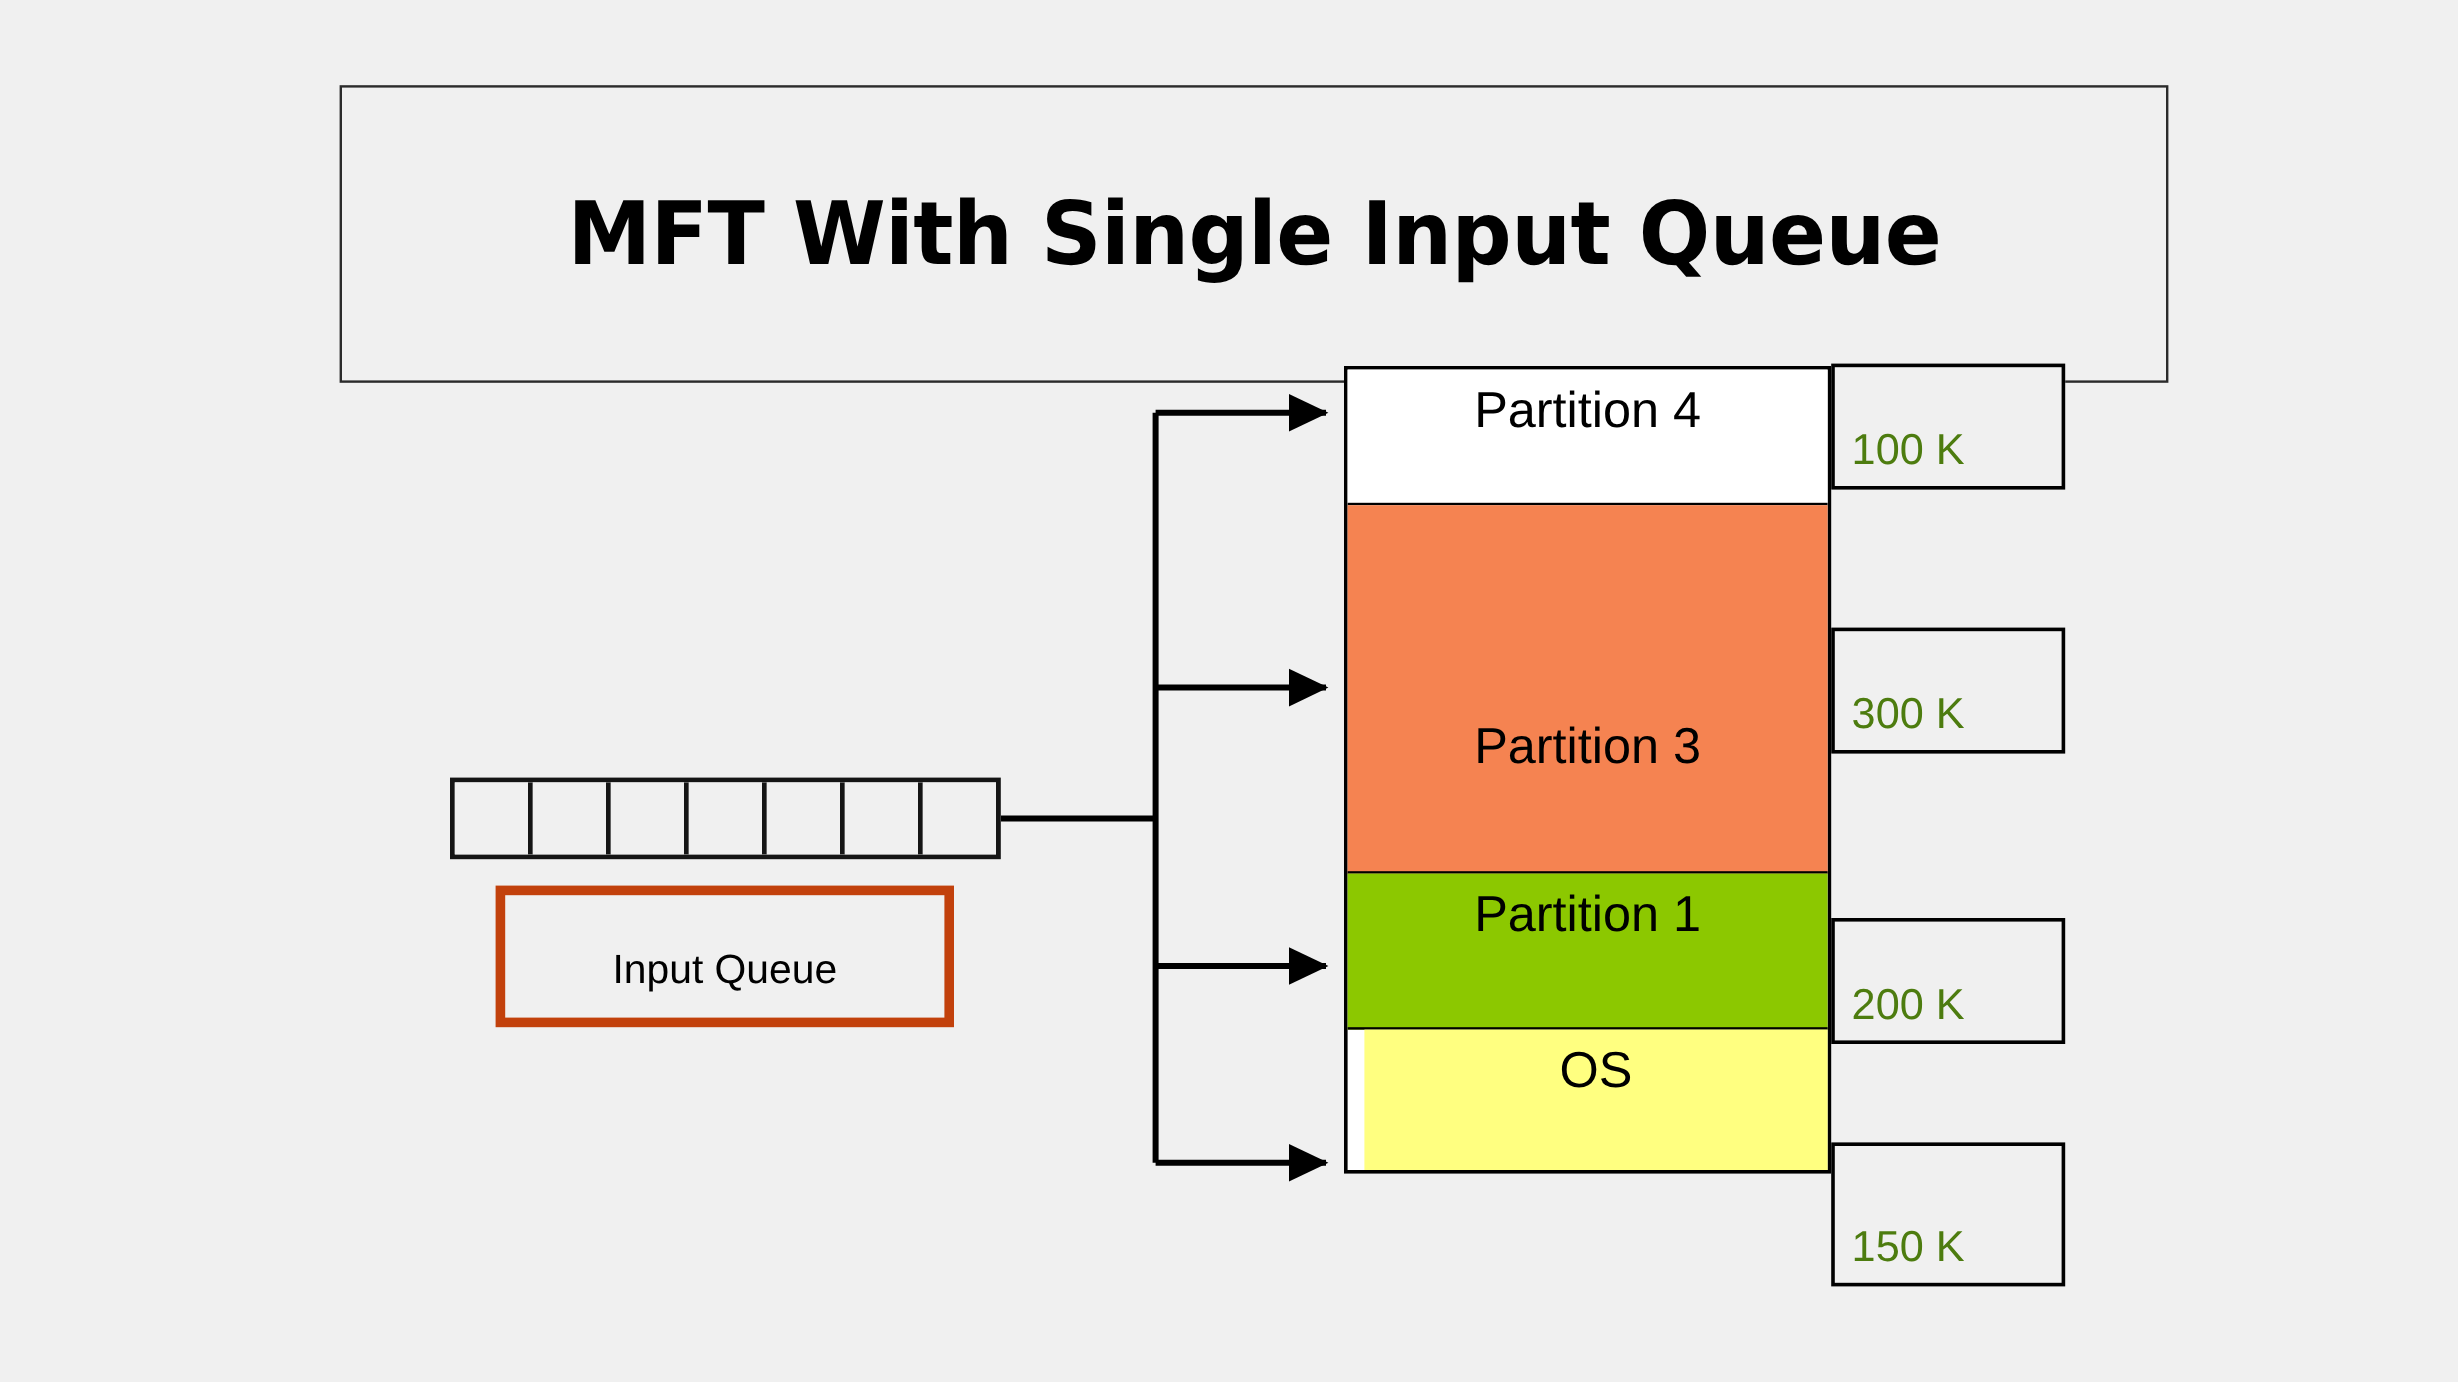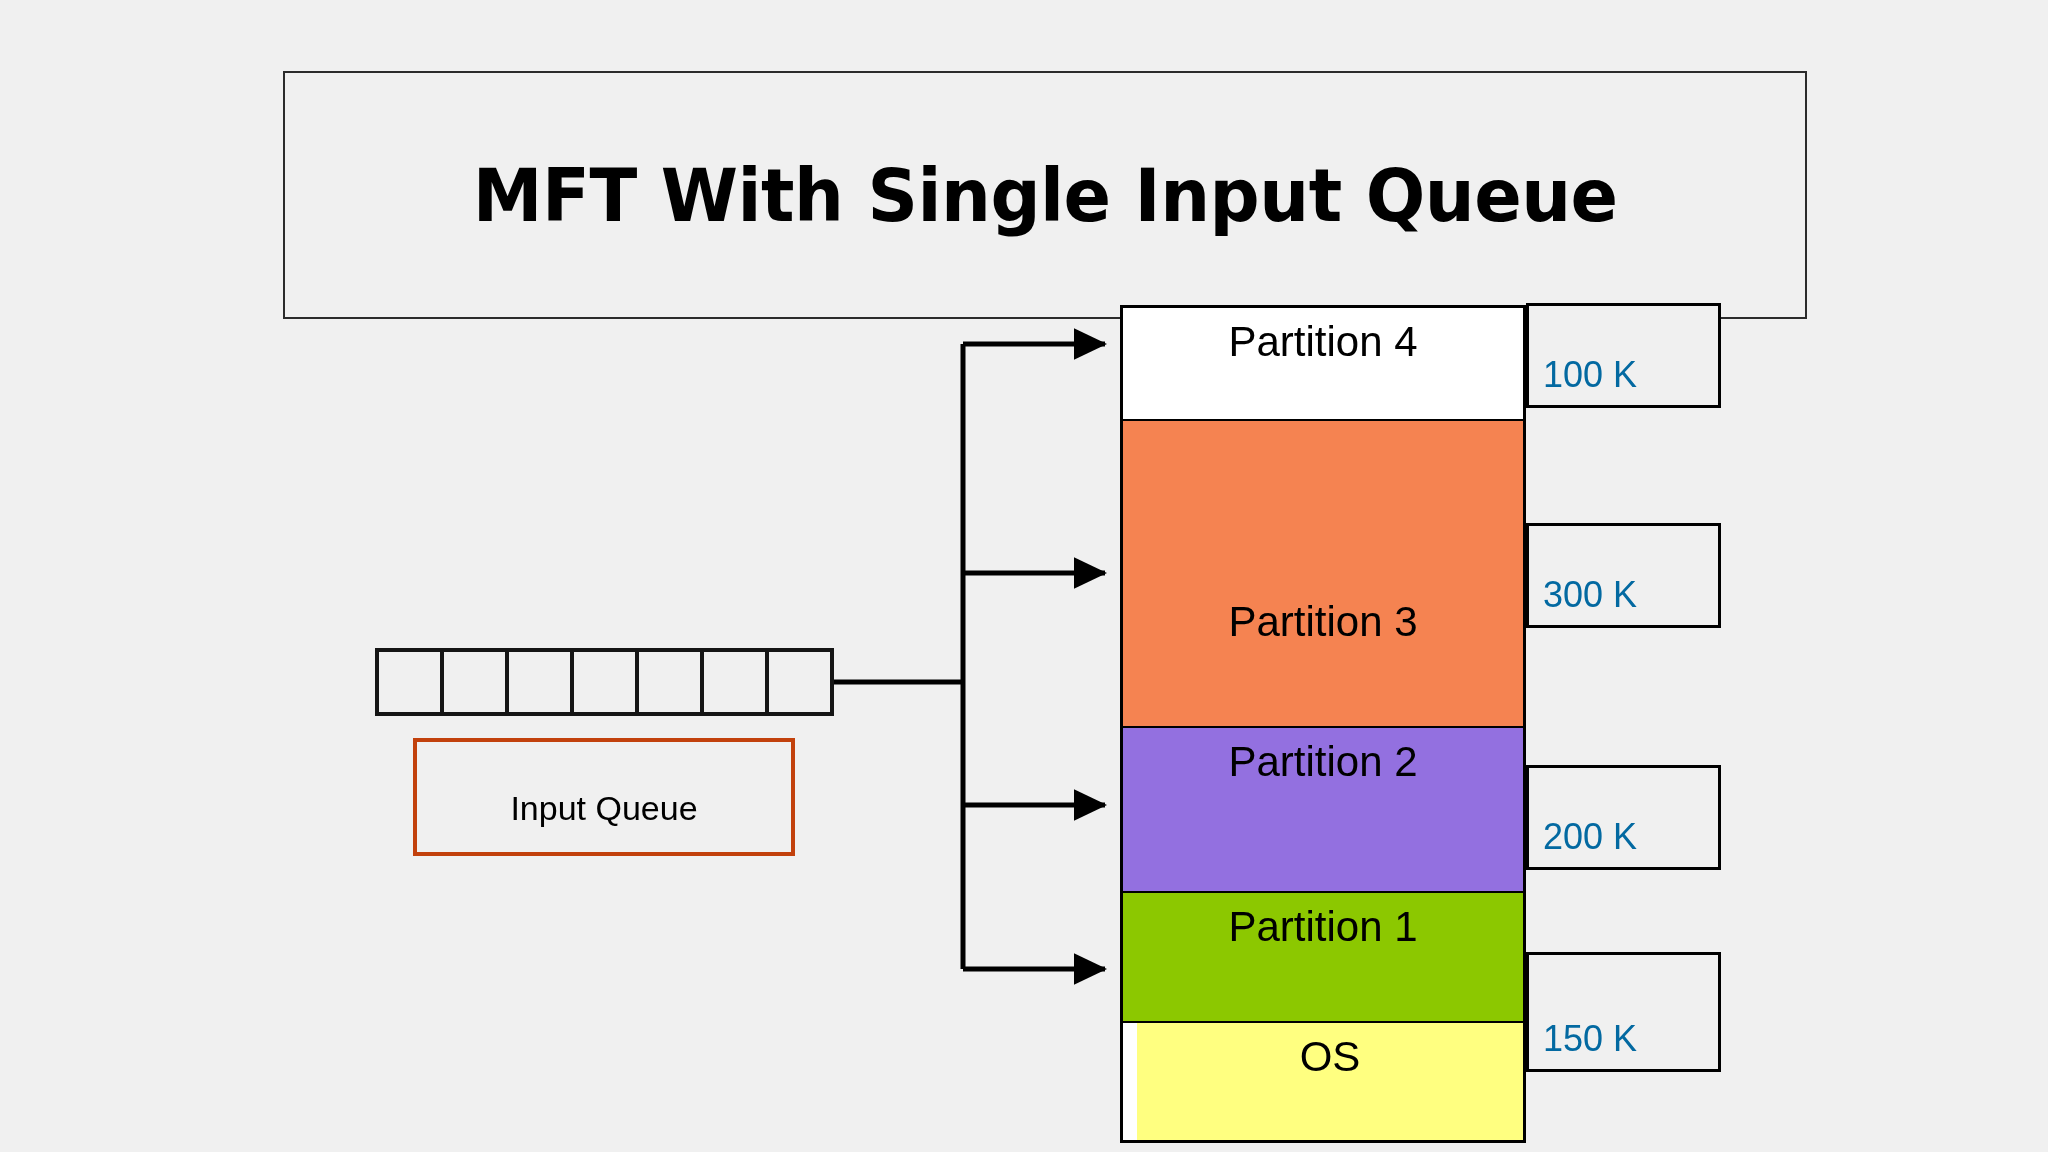--- a/index.html
+++ b/index.html
@@ -77,21 +77,21 @@
     border: 3px solid #000;
     background: #f0f0f0;
     display: flex;
     align-items: flex-end;
   }
   .size-label {
     font-size: 36px;
     line-height: 1;
     padding: 0 0 12px 14px;
     white-space: nowrap;
-    color: #0369a1;
+    color: #4d7c0f;
   }
 
   
   #queue-strip {
     position: absolute;
     left: 375px;
     top: 648px;
     width: 459px;
     height: 68px;
     box-sizing: border-box;
@@ -107,21 +107,21 @@
   }
   .queue-cell:last-child { border-right: none; }
 
   #queue-caption-box {
     position: absolute;
     left: 413px;
     top: 738px;
     width: 382px;
     height: 118px;
     box-sizing: border-box;
-    border: 4px solid #c2410c;
+    border: 8px solid #c2410c;
     background: #f0f0f0;
     display: flex;
     align-items: center;
     justify-content: center;
   }
   #queue-caption-text {
     font-size: 34px;
     line-height: 1;
     padding-top: 22px;
     white-space: nowrap;
@@ -165,23 +165,20 @@
   <path d="M963,969 L1105,969" stroke="#000" stroke-width="5" fill="none" marker-end="url(#arrowhead)"></path>
 </svg>
 
 <div id="memory-column">
   <div class="mem-block" style="height:113px; background:#ffffff;">
     <span class="mem-label">Partition 4</span>
   </div>
   <div class="mem-block" style="height:307px; background:#f58351;">
     <span class="mem-label" style="padding-top:180px;">Partition 3</span>
   </div>
-  <div class="mem-block" style="height:165px; background:#9370e0;">
-    <span class="mem-label">Partition 2</span>
-  </div>
   <div class="mem-block" style="height:130px; background:#8cc800;">
     <span class="mem-label">Partition 1</span>
   </div>
   <div class="mem-block" style="height:117px; background:#ffff80;margin-left:14px;">
     <span class="mem-label">OS</span>
   </div>
 </div>
 
 <div class="size-box" style="left:1526px; top:303px; width:195px; height:105px;">
   <span class="size-label">100 K</span>

